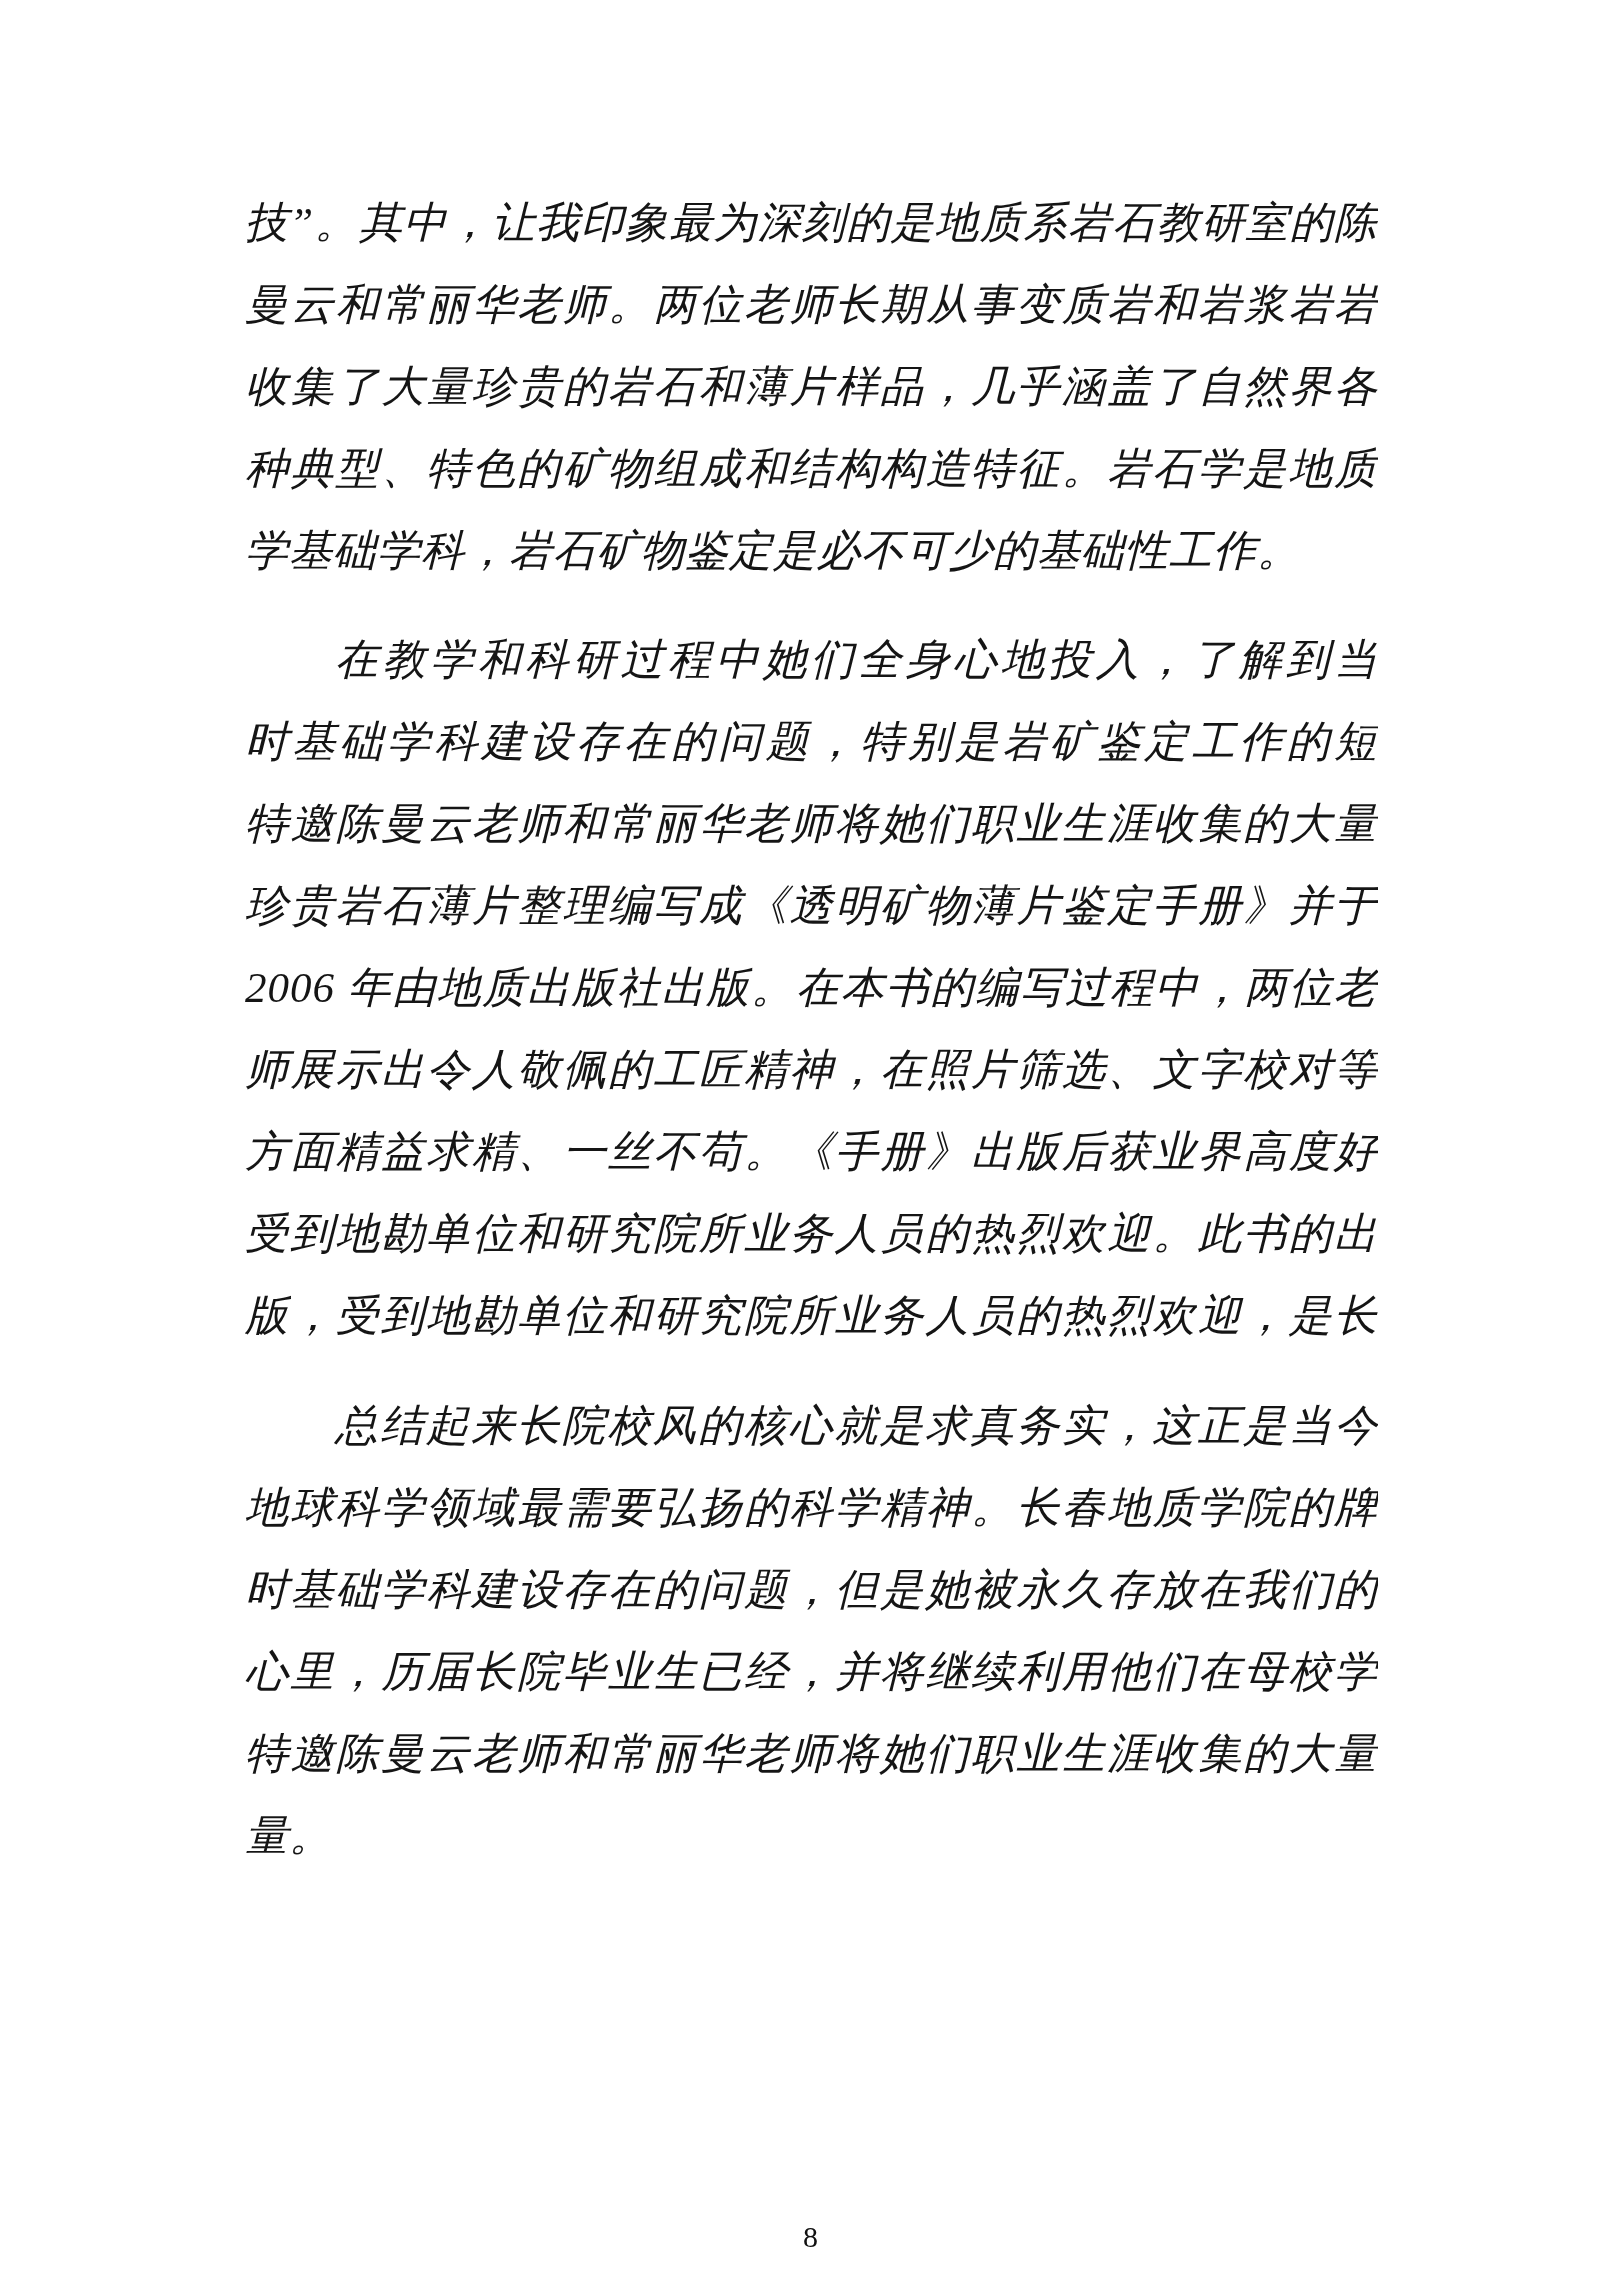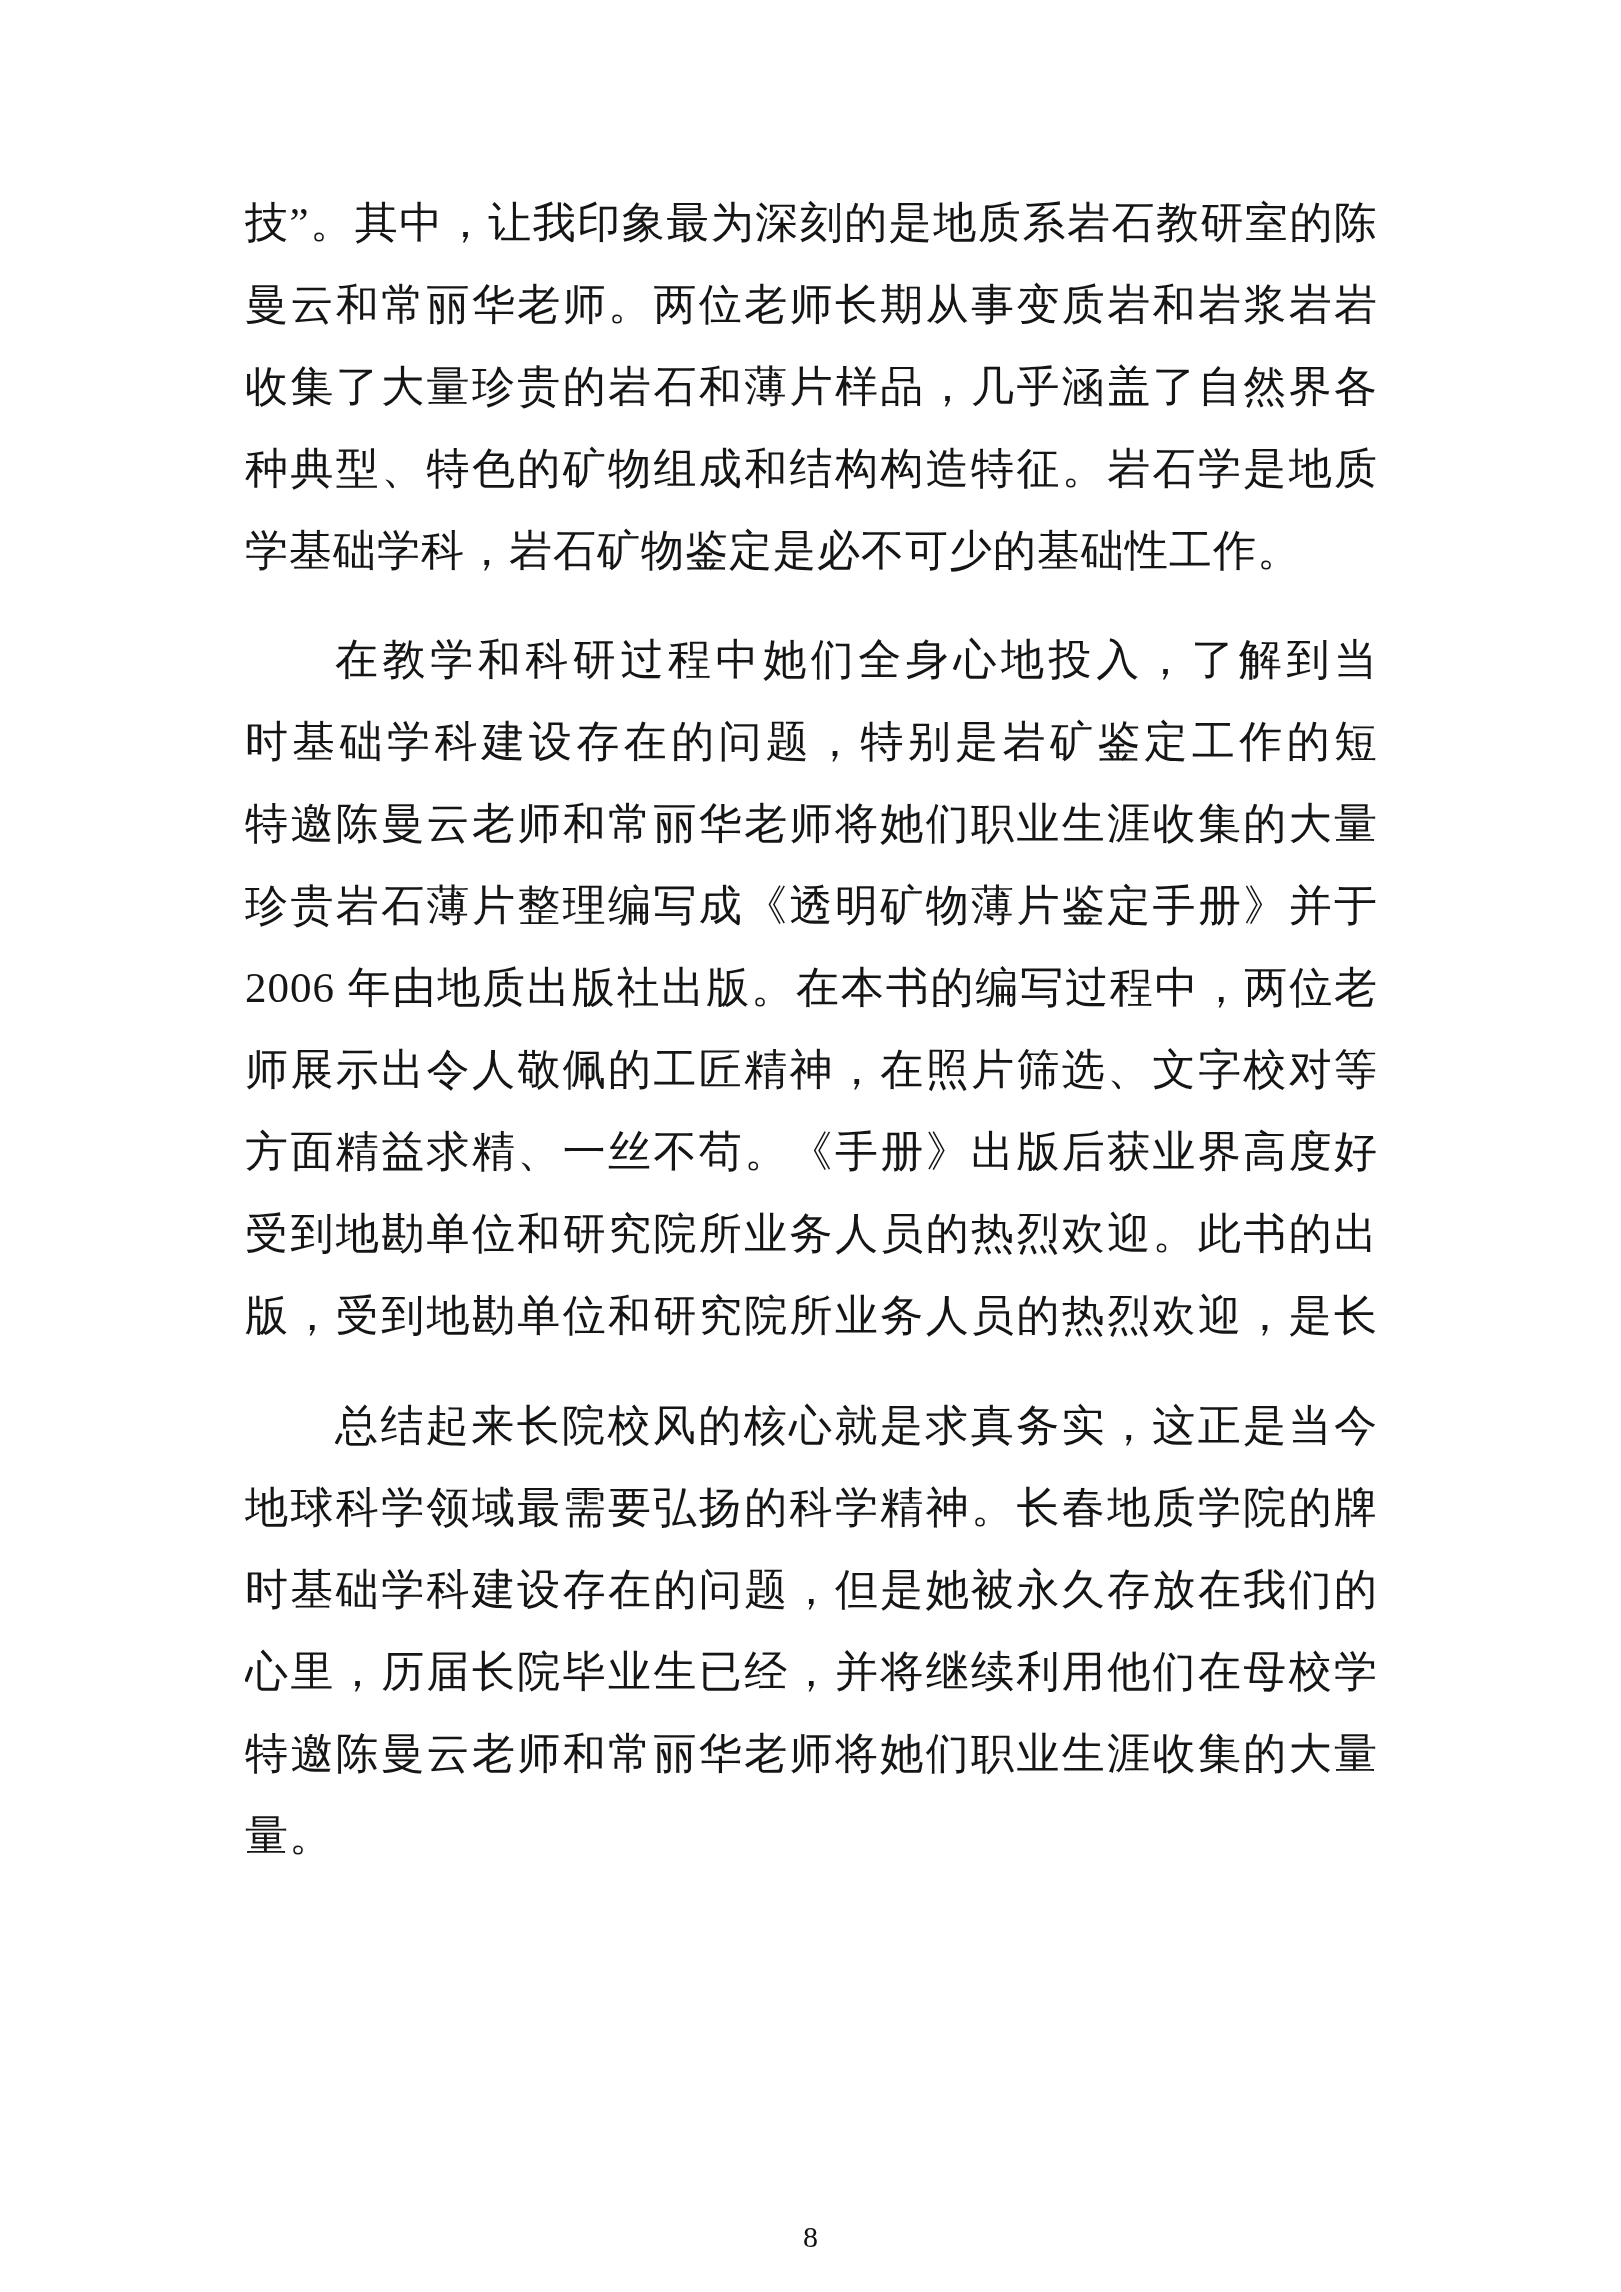--- a/index.html
+++ b/index.html
@@ -15,20 +15,21 @@
   .page {
     position: absolute;
     inset: 0;
     background: #ffffff;
   }
   .document-body {
     position: absolute;
     left: 245px;
     top: 182px;
     width: 1133px;
+    font-style: italic;
   }
   .paragraph {
     margin: 0 0 27.4px 0;
   }
   .line {
     font-size: 43px;
     line-height: 82px;
     height: 82px;
     overflow: hidden;
     text-align: justify;

